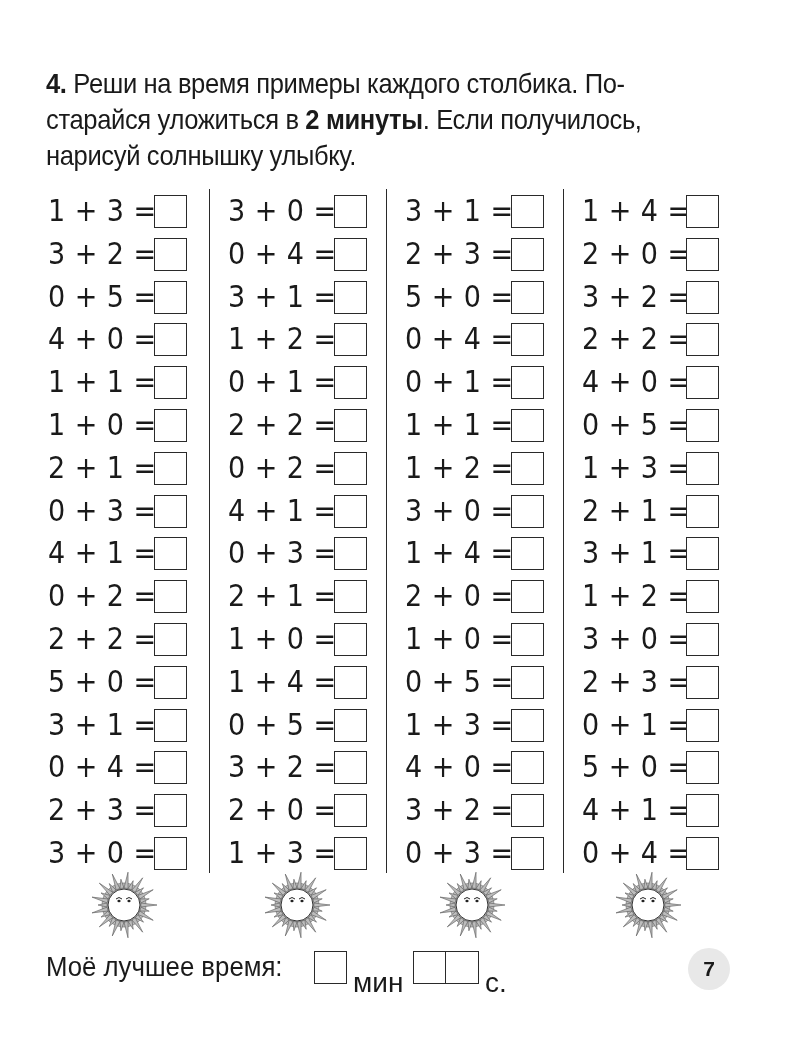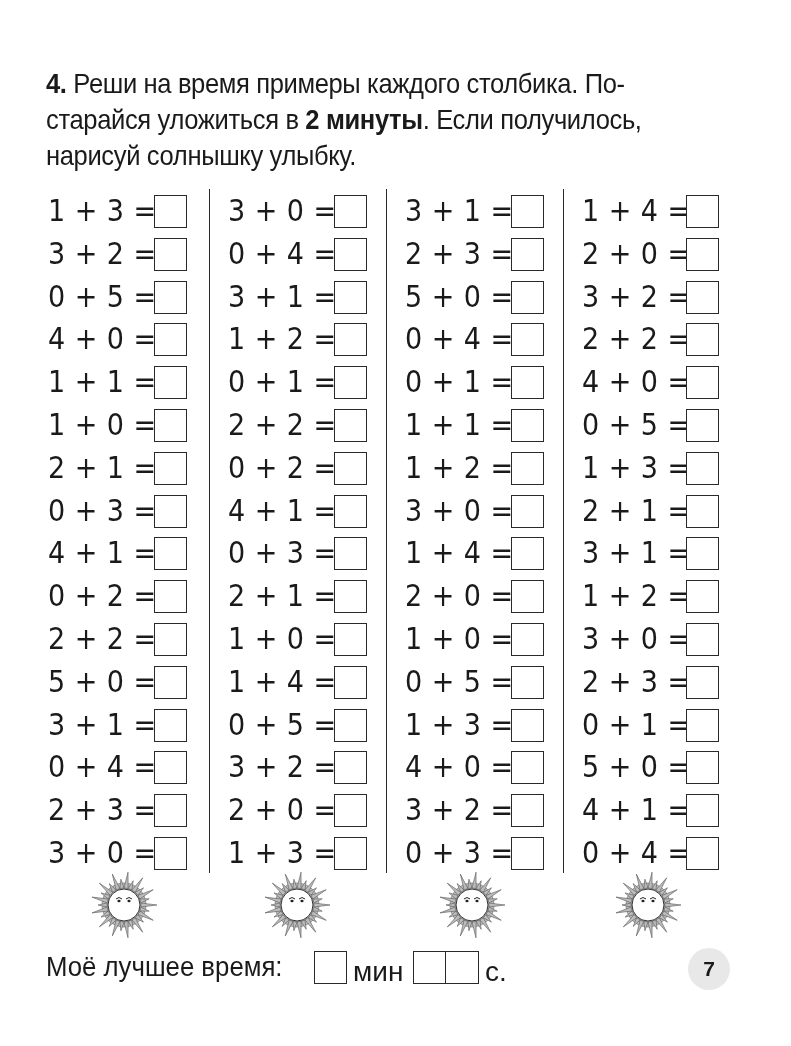--- a/index.html
+++ b/index.html
@@ -47,21 +47,21 @@
       transform: scaleX(0.92); transform-origin: left center;
     }
     .time-box {
       position: absolute; top: 3px; height: 31px;
       border: 1.5px solid #2a2a2a; background: #fff;
     }
     .time-box.split .cell {
       position: absolute; top: 0; width: 31px; height: 31px;
     }
     .time-box.split .cell + .cell { border-left: 1.5px solid #2a2a2a; }
-    .unit { position: absolute; top: 5px; white-space: nowrap; }
+    .unit { position: absolute; top: 16px; white-space: nowrap; }
 
     .page-number {
       position: absolute; left: 688px; top: 948px; width: 42px; height: 42px;
       border-radius: 50%; background: #e8e8e8;
       font-size: 21px; font-weight: bold; text-align: center; line-height: 42px;
     }
   </style>
 </head>
 <body>
 

